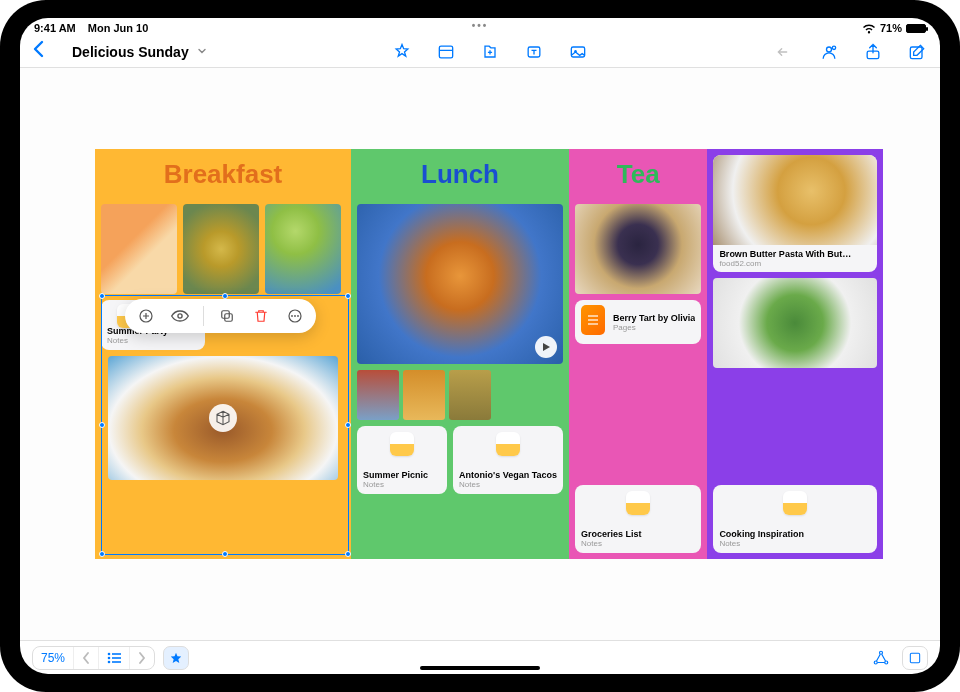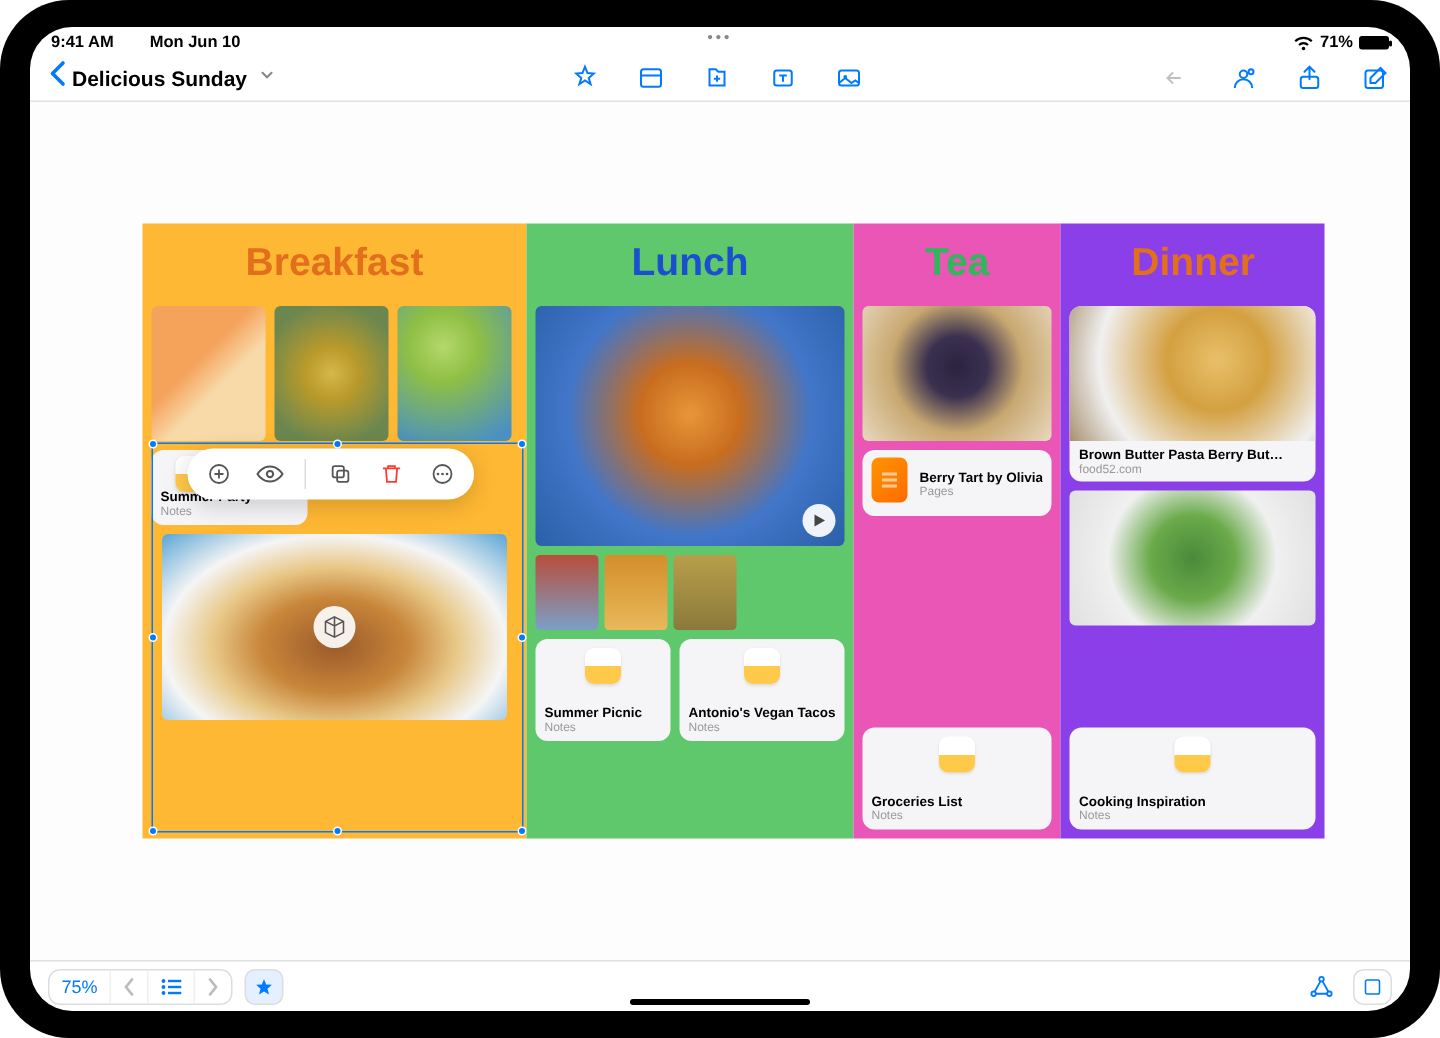--- a/index.html
+++ b/index.html
@@ -32,40 +32,40 @@
   .status-bar {
     height: 18px;
     display: flex;
     justify-content: space-between;
     align-items: center;
     padding: 2px 14px 0 14px;
     font-size: 11px;
     font-weight: 600;
     color: #000;
   }
-  .status-left { display: flex; gap: 24px; align-items: center; }
+  .status-left { display: flex; gap: 12px; align-items: center; }
   .status-right { display: flex; gap: 4px; align-items: center; }
   .dots { width: 30px; text-align: center; color: #888; font-size: 10px; letter-spacing: 2px; }
   .status-center { position: absolute; left: 50%; top: 2px; transform: translateX(-50%); }
   .wifi-icon, .battery { display: inline-flex; align-items: center; }
   .battery-fill { width: 20px; height: 9px; background: #000; border: 1px solid #000; border-radius: 2px; position: relative; }
   .battery-fill::after { content: ""; position: absolute; right: -3px; top: 2px; width: 2px; height: 4px; background: #000; border-radius: 1px; }
 
   
   .toolbar {
     height: 32px;
     display: flex;
     align-items: center;
     justify-content: space-between;
     padding: 0 12px;
     border-bottom: 0.5px solid #e0e0e0;
   }
   .tb-left { display: flex; align-items: center; gap: 4px; }
   .back-chevron { color: #007aff; font-size: 18px; }
-  .doc-title { font-size: 14px; font-weight: 600; color: #000; }
+  .doc-title { font-size: 14px; font-weight: 600; color: #000; margin-left: 24px; }
   .doc-chevron { color: #888; font-size: 10px; margin-left: 4px; }
   .tb-center, .tb-right { display: flex; gap: 22px; align-items: center; }
   .tb-btn { width: 22px; height: 22px; display: flex; align-items: center; justify-content: center; color: #007aff; cursor: pointer; }
   .tb-btn svg { width: 20px; height: 20px; }
   .tb-btn.dim { color: #c0c0c0; }
 
   
   .canvas-area {
     flex: 1;
     background: #fdfdfd;
@@ -394,25 +394,24 @@
           </div>
           <div style="flex:1"></div>
           <div class="note-card">
             <div class="note-icon"></div>
             <div class="note-title">Groceries List</div>
             <div class="note-sub">Notes</div>
           </div>
         </div>
 
         <div class="col col-dinner">
-          <div class="col-heading">Dinner</div>
           <div class="link-card">
             <div class="lc-img thumb food-pasta" style="border-radius:0;"></div>
             <div class="lc-txt">
-              <div class="note-title">Brown Butter Pasta Berry But…</div>
+              <div class="note-title">Brown Butter Pasta With But…</div>
               <div class="note-sub">food52.com</div>
             </div>
           </div>
           <div class="thumb food-salad" style="height:90px;"></div>
           <div style="flex:1"></div>
           <div class="note-card">
             <div class="note-icon"></div>
             <div class="note-title">Cooking Inspiration</div>
             <div class="note-sub">Notes</div>
           </div>

